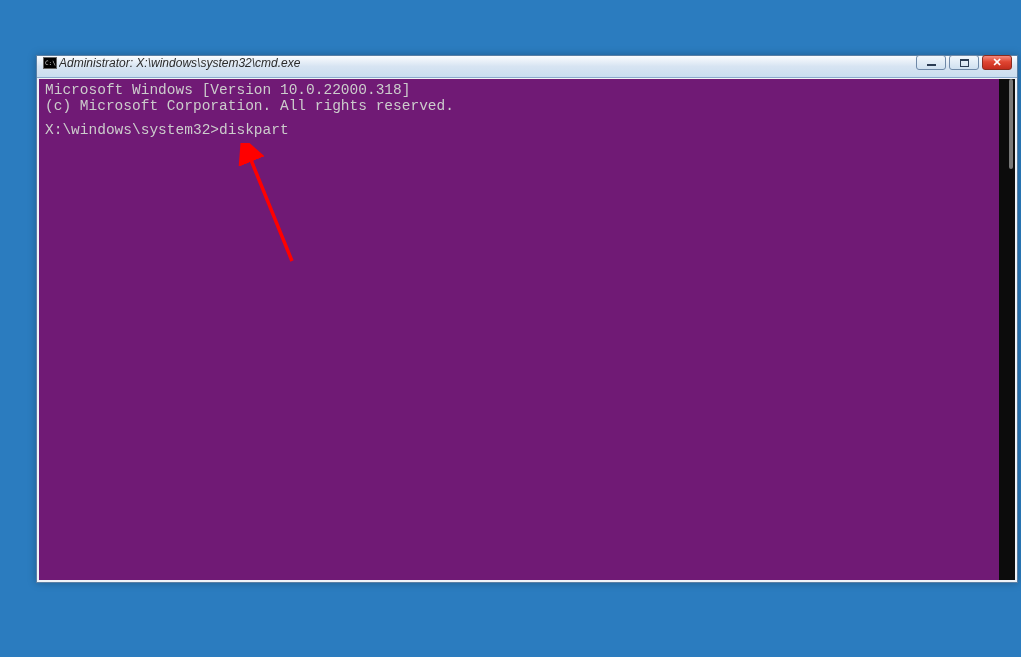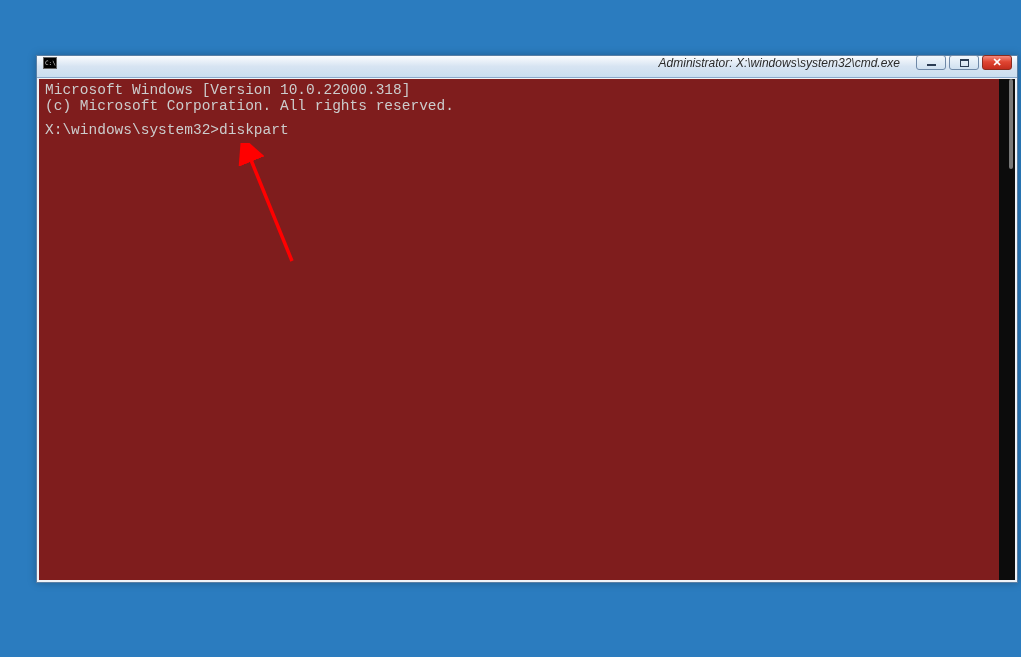--- a/index.html
+++ b/index.html
@@ -23,22 +23,21 @@
       display: flex;
       flex-direction: column;
     }
     .titlebar {
       height: 22px;
       background: linear-gradient(to bottom, #fbfcfe, #d7e4f2 50%, #cadef0);
       border-bottom: 1px solid #8aa9cc;
       display: flex;
       align-items: center;
       padding: 0 2px 8px 6px;
-      gap: 16px;
-      text-align: right;
+      gap: 2px;
     }
     .titlebar-icon {
       width: 14px;
       height: 12px;
       background: #000;
       border: 1px solid #666;
       position: relative;
       display: flex;
       align-items: center;
       justify-content: flex-start;
@@ -96,21 +95,21 @@
     }
     .btn-close-glyph {
       color: #fff;
       font-size: 11px;
       font-weight: bold;
       line-height: 1;
       font-family: Arial, sans-serif;
     }
     .terminal-area {
       flex: 1;
-      background: #7f1d1d;
+      background: #701a75;
       display: flex;
       position: relative;
       border: 2px solid #f0f3f7;
       border-top: 1px solid #f0f3f7;
     }
     .terminal-content {
       flex: 1;
       padding: 4px 6px;
       font-family: Consolas, "Courier New", monospace;
       font-size: 14.5px;

